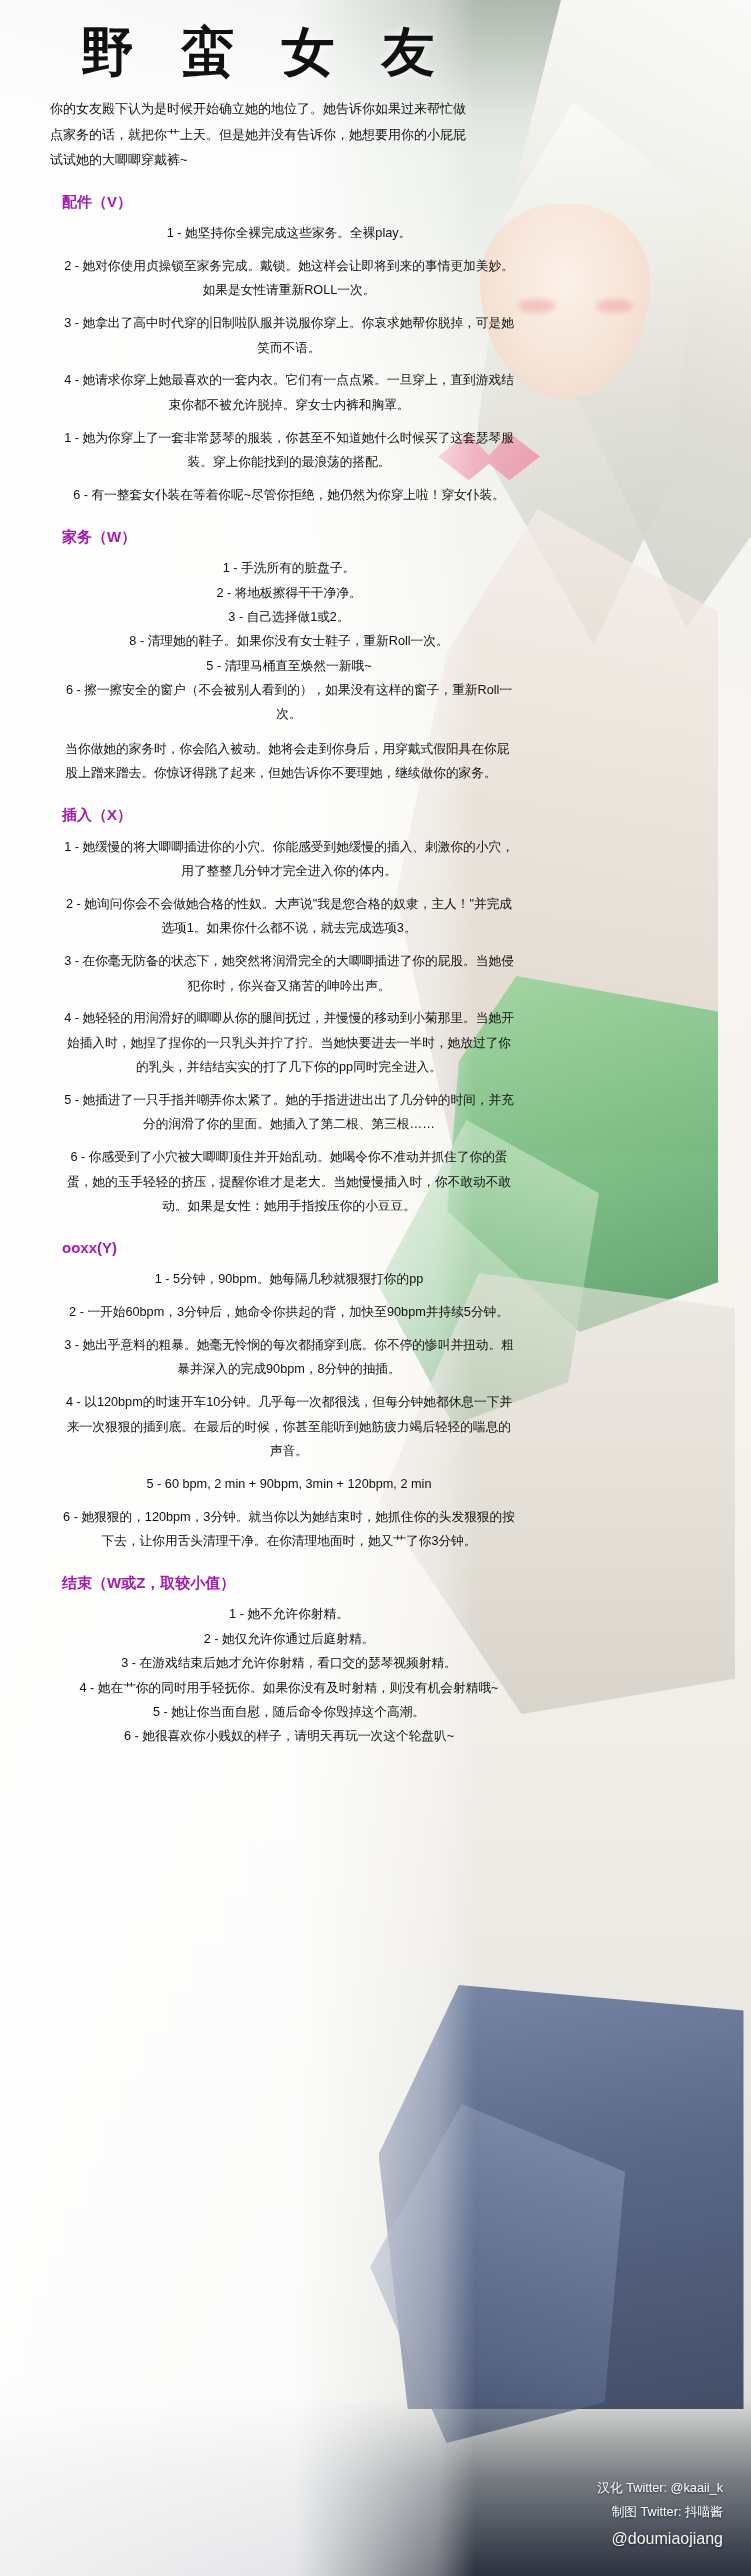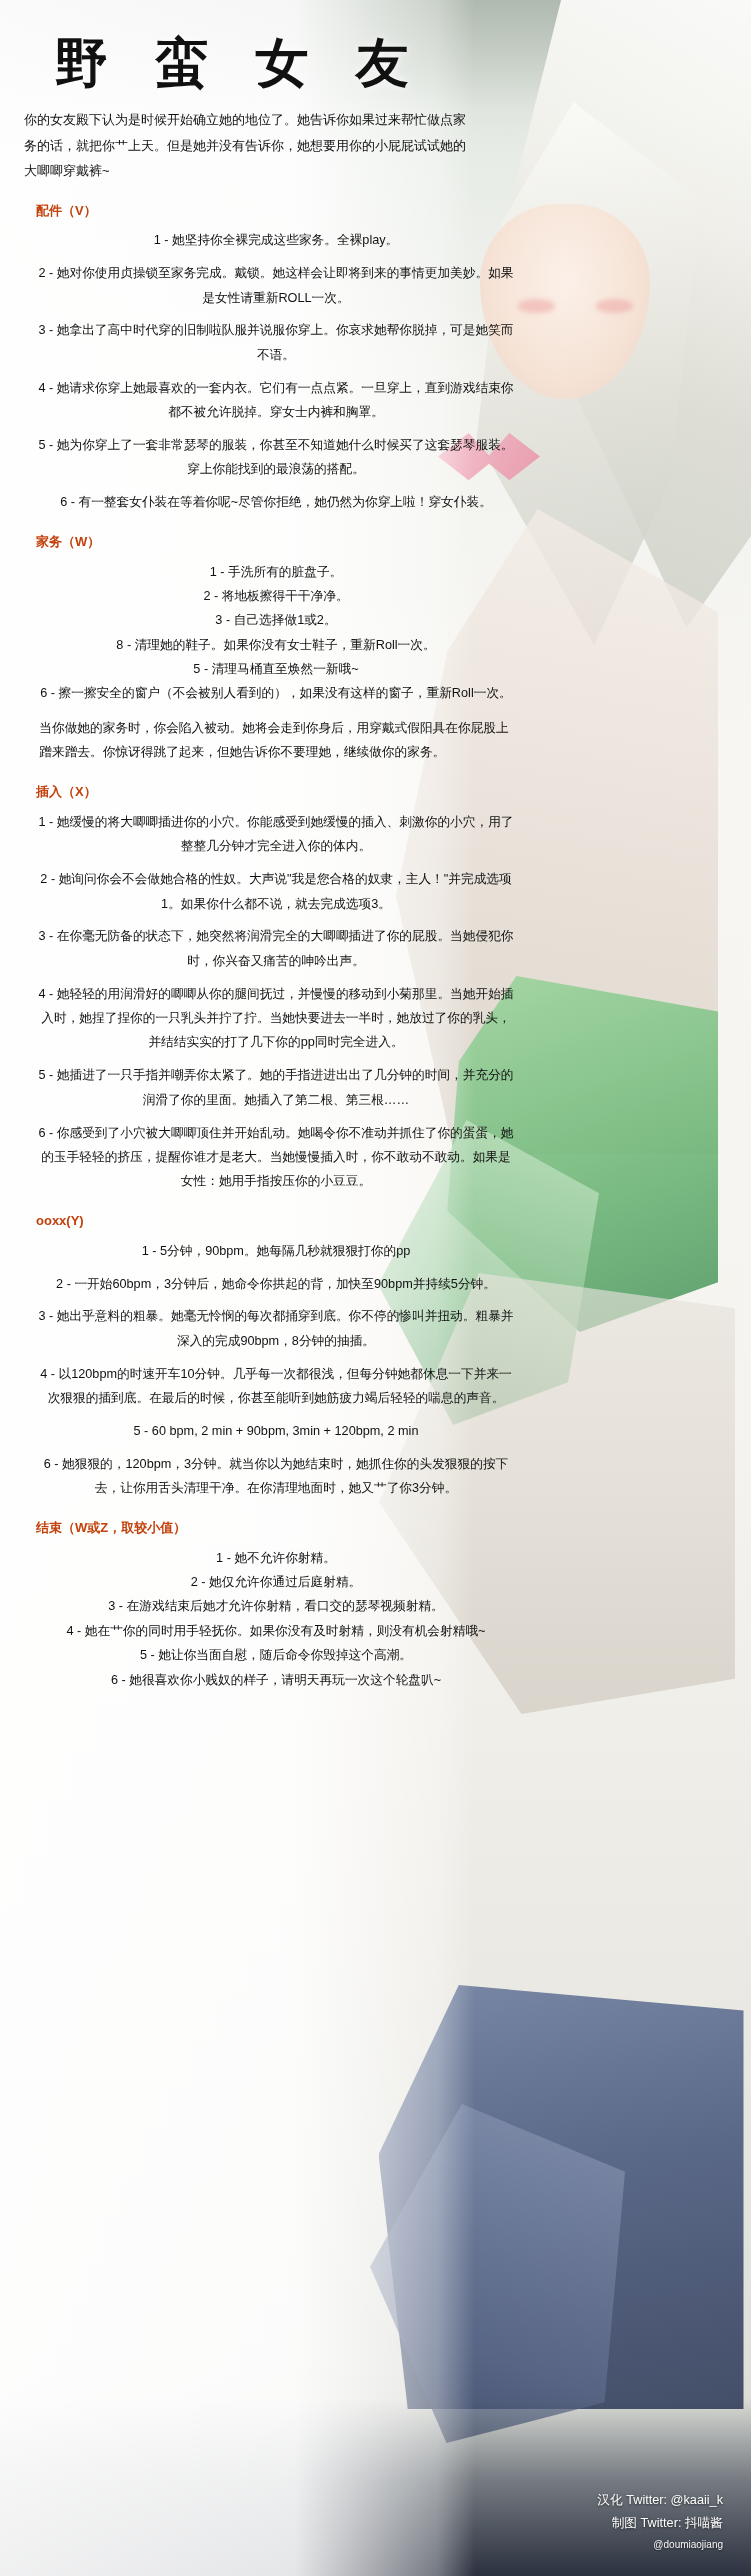--- a/index.html
+++ b/index.html
@@ -135,21 +135,22 @@
     position: absolute;
     left: 0; top: 0;
     width: 475px; height: 2576px;
     background: linear-gradient(90deg, rgba(255,255,255,.93) 0%, rgba(255,255,255,.88) 62%, rgba(255,255,255,.35) 92%, rgba(255,255,255,0) 100%);
   }
 
   
   .content {
     position: relative;
     z-index: 2;
-    padding: 13px 24px;
+    padding: 2px 24px;
+    margin-left: 26px;
   }
 
   .title {
     font-family: "Liberation Serif", serif;
     font-size: 53px;
     font-weight: 700;
     letter-spacing: 17px;
     color: #111;
     text-align: left;
     padding: 18.7px 0 8.5px 31px;
@@ -161,23 +162,23 @@
     font-size: 13px;
     line-height: 1.95;
     color: #111;
     margin: 3.4px 0 15.3px 0;
     padding-right: 255px;
   }
 
   .section { margin: 0 0 10.2px 0; }
 
   .section-head {
-    font-size: 13px;
+    font-size: 15px;
     font-weight: 700;
-    color: #c2410c;
+    color: #a21caf;
     margin: 15.3px 0 5.1px 12px;
     line-height: 1.9;
   }
 
   .item {
     font-size: 12.7px;
     line-height: 1.92;
     color: #111;
     margin: 0 0 8.5px 12px;
     padding-right: 212px;
@@ -202,21 +203,21 @@
     right: 29px;
     bottom: 22px;
     text-align: right;
     color: #ffffff;
     font-size: 12.7px;
     line-height: 1.85;
     z-index: 3;
     text-shadow: 0 0.8px 2.5px rgba(0,0,0,.6);
     margin-top: 44px;
   }
-  .credits .handle { font-size: 10px; opacity: .95; }
+  .credits .handle { font-size: 16px; opacity: .95; }
 </style>
 </head>
 <body>
 
 <div class="art-layer">
   <div class="art-top-fade"></div>
   <div class="art-hair-a"></div>
   <div class="art-hair-b"></div>
   <div class="art-face"></div>
   <div class="art-blush"></div>
@@ -237,21 +238,21 @@
   <div class="title">野 蛮 女 友</div>
 
   <div class="intro">你的女友殿下认为是时候开始确立她的地位了。她告诉你如果过来帮忙做点家务的话，就把你艹上天。但是她并没有告诉你，她想要用你的小屁屁试试她的大唧唧穿戴裤~</div>
 
   <div class="section">
     <div class="section-head">配件（V）</div>
     <div class="item">1 - 她坚持你全裸完成这些家务。全裸play。</div>
     <div class="item">2 - 她对你使用贞操锁至家务完成。戴锁。她这样会让即将到来的事情更加美妙。如果是女性请重新ROLL一次。</div>
     <div class="item">3 - 她拿出了高中时代穿的旧制啦队服并说服你穿上。你哀求她帮你脱掉，可是她笑而不语。</div>
     <div class="item">4 - 她请求你穿上她最喜欢的一套内衣。它们有一点点紧。一旦穿上，直到游戏结束你都不被允许脱掉。穿女士内裤和胸罩。</div>
-    <div class="item">5 - 她为你穿上了一套非常瑟琴的服装，你甚至不知道她什么时候买了这套瑟琴服装。穿上你能找到的最浪荡的搭配。</div>
+    <div class="item">1 - 她为你穿上了一套非常瑟琴的服装，你甚至不知道她什么时候买了这套瑟琴服装。穿上你能找到的最浪荡的搭配。</div>
     <div class="item">6 - 有一整套女仆装在等着你呢~尽管你拒绝，她仍然为你穿上啦！穿女仆装。</div>
   </div>
 
   <div class="section list-compact">
     <div class="section-head">家务（W）</div>
     <div class="item tight">1 - 手洗所有的脏盘子。</div>
     <div class="item tight">2 - 将地板擦得干干净净。</div>
     <div class="item tight">3 - 自己选择做1或2。</div>
     <div class="item tight">8 - 清理她的鞋子。如果你没有女士鞋子，重新Roll一次。</div>
     <div class="item tight">5 - 清理马桶直至焕然一新哦~</div>

